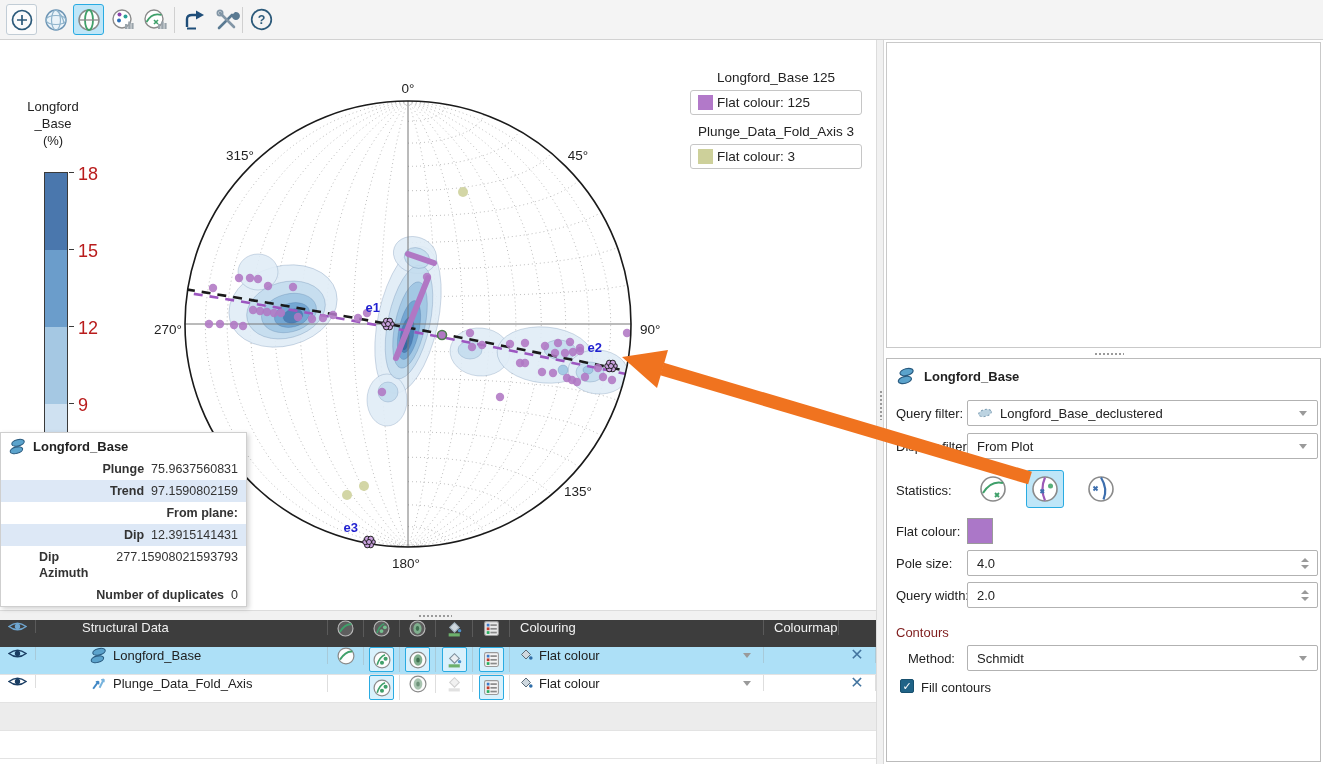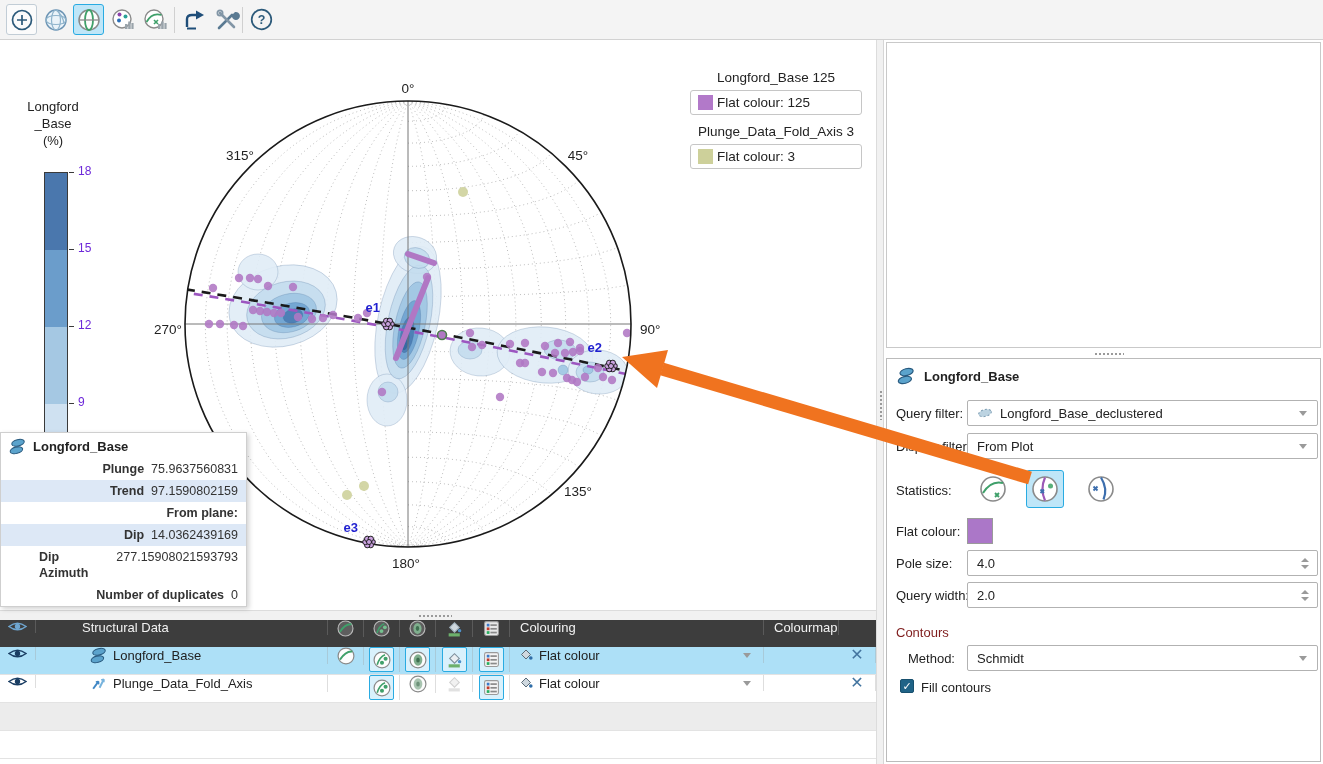--- a/index.html
+++ b/index.html
@@ -15,21 +15,21 @@
   .tsep { position:absolute; top:7px; width:1px; height:26px; background:#d0d0d0; }
 
   
   .plot-area { position:absolute; left:0; top:40px; width:876px; height:570px; background:#fff; }
   #stereo { position:absolute; left:0; top:0; }
 
   
   .scale-title { position:absolute; left:14px; top:58px; width:78px; text-align:center; font-size:13px; color:#222; line-height:17px; }
   #scalebar { position:absolute; left:44px; top:132px; width:24px; height:308px; border:1px solid #3a3a3a; }
   #scalebar .band { width:100%; }
-  .scaletick { position:absolute; font-size:12px; color:#6d28d9; }
+  .scaletick { position:absolute; font-size:18px; color:#b91c1c; }
   .scaletickmark { position:absolute; width:5px; height:1px; background:#3a3a3a; }
 
   
   .legend { position:absolute; right:14px; top:6px; width:172px;margin-top:24px; }
   .legend-title { text-align:center; font-size:13.5px; color:#222; margin-bottom:5px; }
   .legend-box { background:#fff; border:1px solid #c6c6c6; border-radius:3px; padding:4px 7px; display:flex; align-items:center; gap:4px; margin-bottom:9px; font-size:13.5px; }
   .legend-sw { display:inline-block; width:15px; height:15px; }
 
   
   .ttip { position:absolute; left:0px; top:392px; width:247px; background:#fff; border:1px solid #cfcfcf; box-shadow:2px 2px 5px rgba(0,0,0,0.18); font-size:12.5px; z-index:5; }
@@ -374,21 +374,21 @@
         </div>
       <div class="ttip-row hl">
           <span class="lab">Trend</span>
           <span class="val">97.1590802159</span>
         </div>
       <div class="ttip-row">
           <span class="lab">From plane:</span>
         </div>
       <div class="ttip-row hl ind">
           <span class="lab">Dip</span>
-          <span class="val">14.0362439169</span>
+          <span class="val">12.3915141431</span>
         </div>
       <div class="ttip-row ind">
           <span class="lab">Dip Azimuth</span>
           <span class="val">277.15908021593793</span>
         </div>
       <div class="ttip-row">
           <span class="lab">Number of duplicates</span>
           <span class="val">0</span>
         </div>
     </div>

